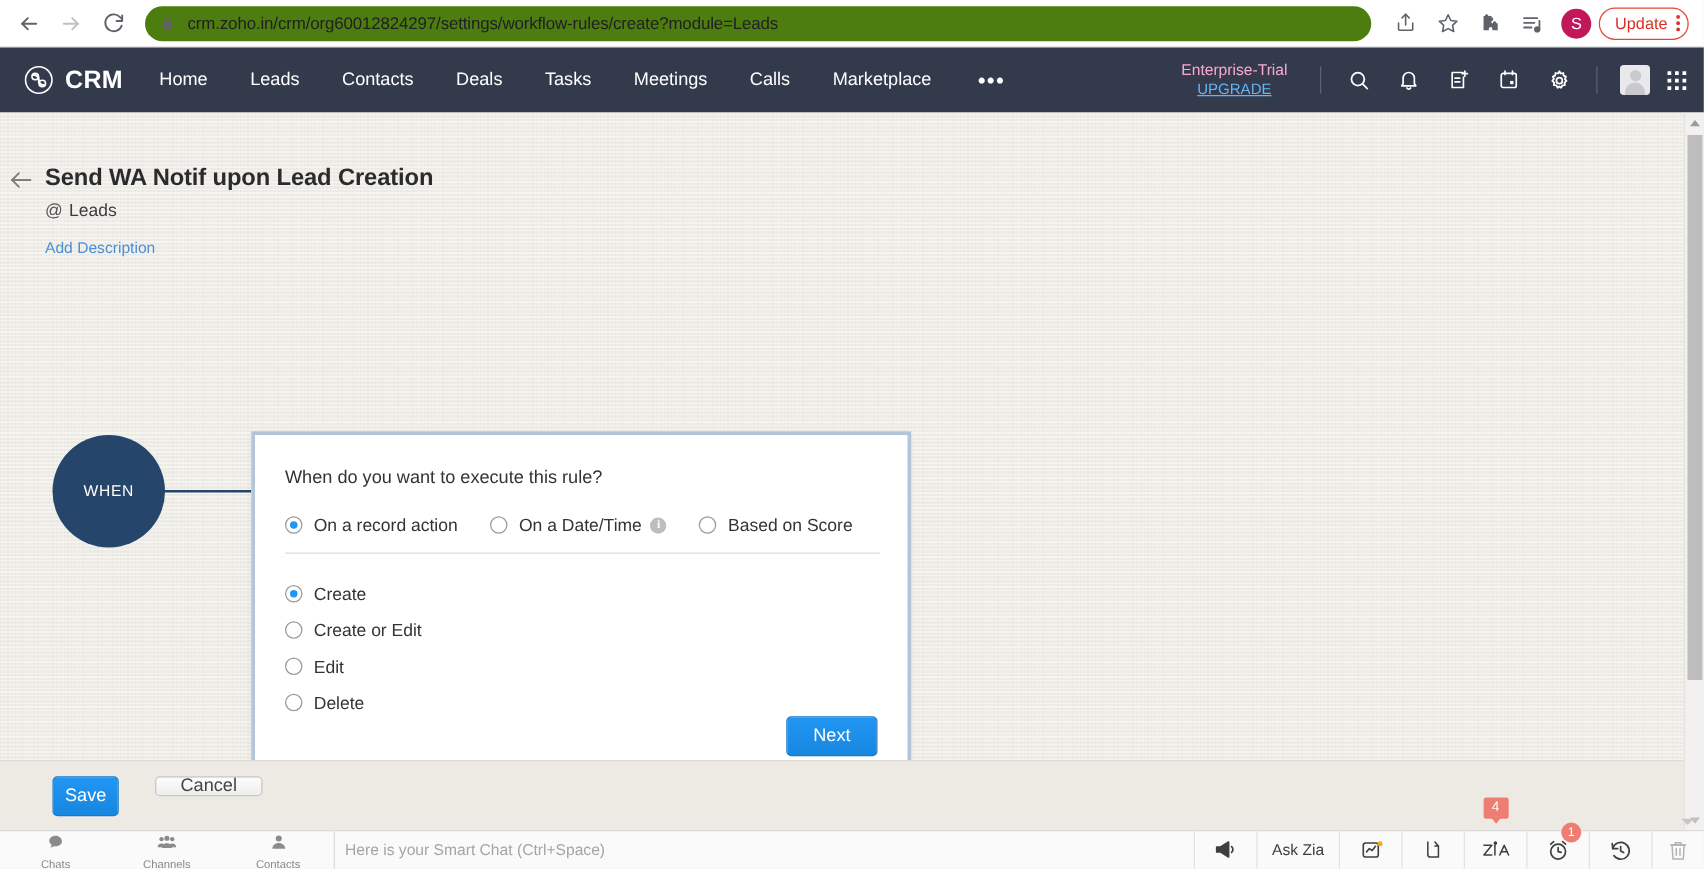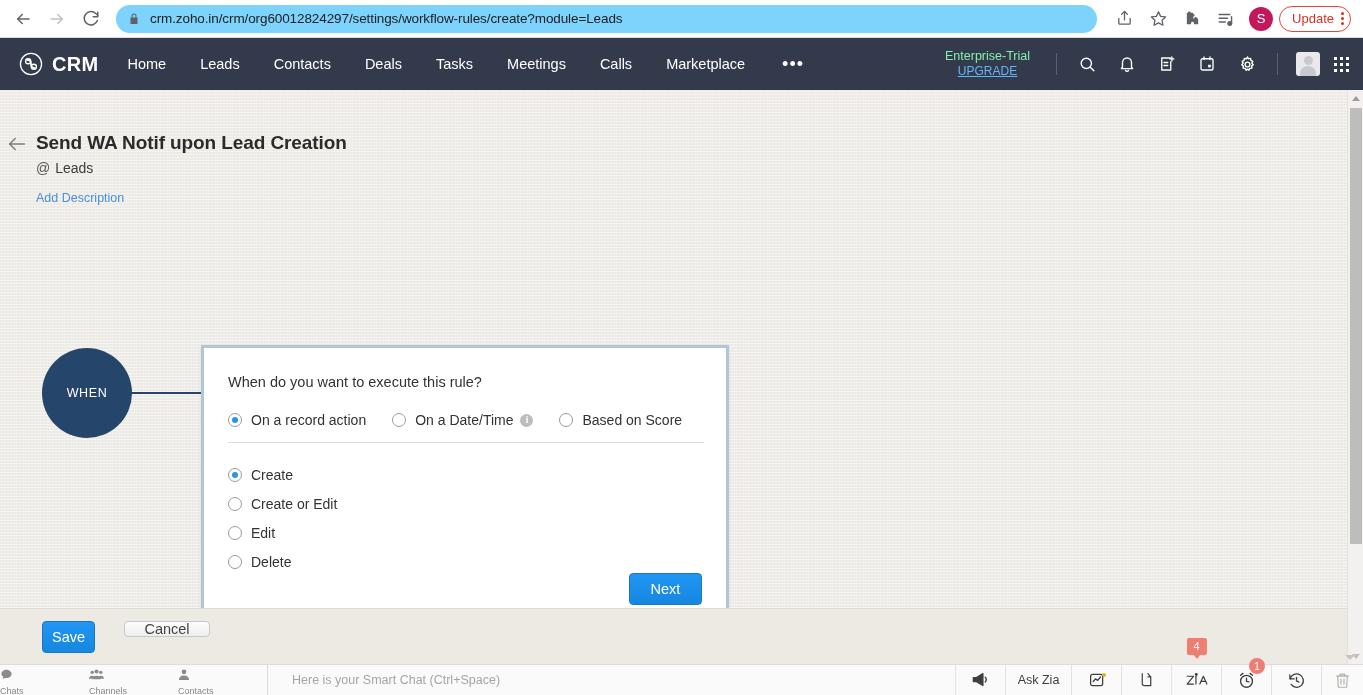--- a/index.html
+++ b/index.html
@@ -16,21 +16,21 @@
     border-bottom: 1px solid #dadce0;
   }
   .nav-btn {
     width: 34px; height: 34px; display: flex; align-items: center;
     justify-content: center; border-radius: 50%; cursor: pointer;
   }
   .nav-btn svg { display: block; }
   .nav-btn.first { margin-left: 6px; }
 
   .omnibox {
-    flex: 1; height: 28px; background: #7dd3fc; border-radius: 14px;
+    flex: 1; height: 28px; background: #4d7c0f; border-radius: 14px;
     margin: 0 10px 0 8px; display: flex; align-items: center;
     padding: 0 12px; min-width: 0;
   }
   .omnibox .lock { margin-right: 10px; display: flex; }
   .url-text {
     font-size: 13.5px; color: #202124; white-space: nowrap;
     overflow: hidden; text-overflow: ellipsis;
     letter-spacing: -0.1px;
   }
   .url-text .dom { color: #202124; }
@@ -61,21 +61,21 @@
   .crm-logo { display: flex; align-items: center; margin-left: 18px; margin-right: 18px; cursor: pointer; }
   .crm-logo-text { color: #fff; font-size: 20px; font-weight: bold; margin-left: 8px; letter-spacing: .3px; }
   .nav-links { display: flex; align-items: center; gap: 12px; }
   .nav-link {
     color: #ffffff; font-size: 14.5px; padding: 0 11px; cursor: pointer;
     white-space: nowrap; line-height: 52px;
   }
   .nav-more { color: #fff; font-size: 18px; padding: 0 14px; cursor: pointer; letter-spacing: 1px; line-height: 1; }
   .nav-right { margin-left: auto; display: flex; align-items: center; padding-right: 14px; }
   .trial-box { text-align: center; margin-right: 16px; cursor: default; }
-  .trial-name { color: #86efac; font-size: 12.5px; line-height: 15px; }
+  .trial-name { color: #f9a8d4; font-size: 12.5px; line-height: 15px; }
   .trial-upgrade {
     color: #64b5f6; font-size: 12px; text-decoration: underline;
     cursor: pointer; line-height: 15px; display: block;
   }
   .nav-sep { width: 1px; height: 22px; background: #5a6172; margin: 0 10px; }
   .nav-icon { width: 32px; height: 32px; display: flex; align-items: center; justify-content: center; cursor: pointer; margin: 0 4px; }
   .nav-avatar {
     width: 24px; height: 24px; background: #e9e9ec; border-radius: 3px;
     margin: 0 8px; cursor: pointer; position: relative; overflow: hidden;
   }
@@ -200,27 +200,27 @@
   }
   .sb-arrow.bottom { position: absolute; bottom: 0; left: 0; }
 
   
   .taskbar {
     position: absolute; bottom: 0; left: 0; width: 1363px; height: 31px;
     background: #fafafa; border-top: 1px solid #dcdcdc; display: flex; align-items: stretch;
   }
   .tb-left { display: flex; align-items: center; }
   .tb-tab {
-    width: 89px; display: flex; flex-direction: column; align-items: flex-start;
+    width: 89px; display: flex; flex-direction: column; align-items: center;
     justify-content: center; cursor: pointer; padding-top: 2px;
   }
   .tb-tab-label { font-size: 9px; color: #888; margin-top: 1px; }
   .tb-chatbox {
     flex: 1; border-left: 1px solid #dcdcdc; display: flex; align-items: center;
-    padding-left: 24px;
+    padding-left: 8px;
   }
   .tb-chat-placeholder { font-size: 12.5px; color: #a5a5a5; }
   .tb-right { display: flex; align-items: stretch; }
   .tb-btn {
     width: 50px; border-left: 1px solid #e2e2e2; display: flex;
     align-items: center; justify-content: center; cursor: pointer; position: relative;
   }
   .tb-btn.wide { width: 66px; font-size: 12.5px; color: #3e3e3e; }
   .tb-btn.last { width: 42px; }
   .badge-callout {

